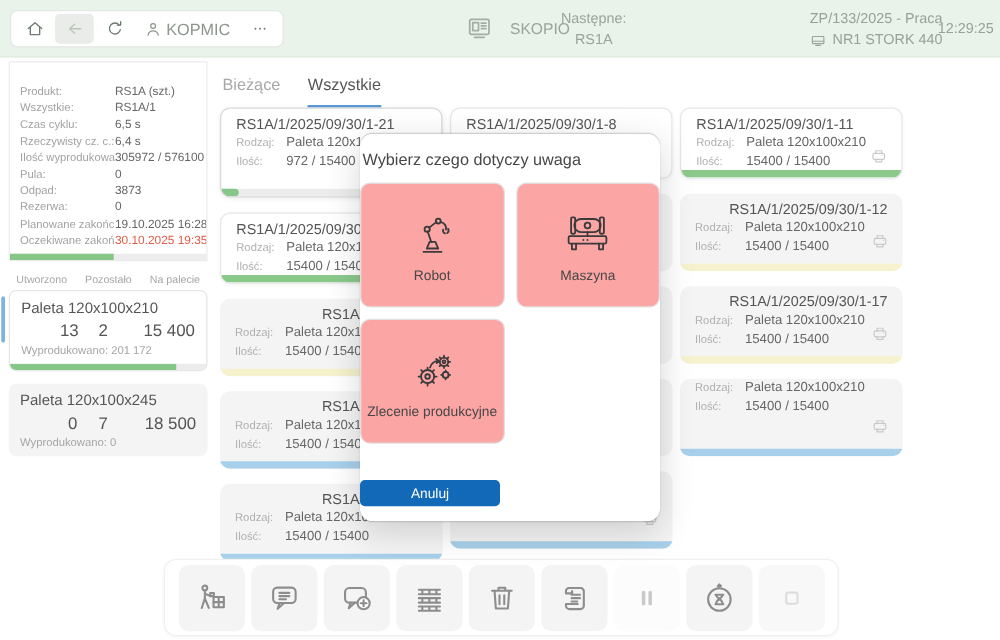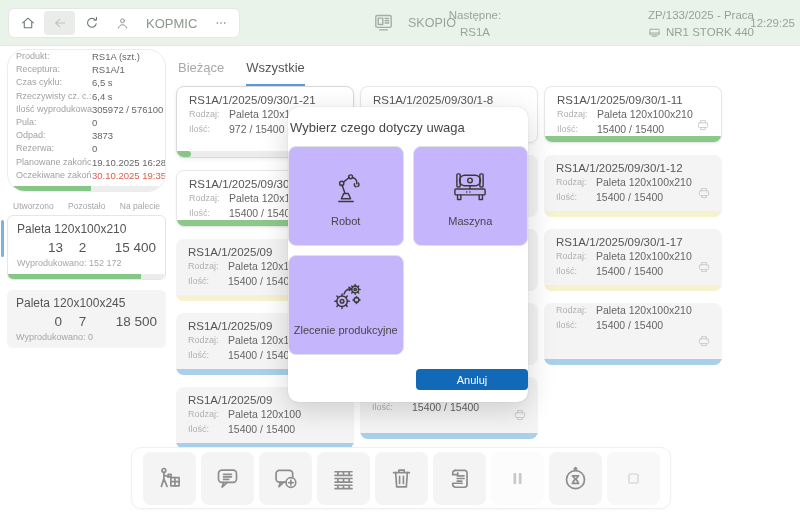--- a/index.html
+++ b/index.html
@@ -10,33 +10,33 @@
   svg path,svg rect,svg circle{fill:none;stroke:currentColor;stroke-width:1.6;stroke-linecap:round;stroke-linejoin:round}
   svg .f{fill:currentColor;stroke:none}
 
   
   .topbar{position:absolute;left:0;top:0;right:0;height:46px;background:#e9f3e9;border-bottom:1px solid #e0ece0}
   .nav-pill{position:absolute;left:8px;top:8px;height:30px;background:#fff;border:1px solid #e2e8e2;border-radius:6px;
             display:flex;align-items:center;padding:0 3px;gap:1px}
   .nav-btn{width:31px;height:24px;border-radius:4px;display:flex;align-items:center;justify-content:center;color:#6f7a6f;cursor:pointer}
   .nav-btn svg{width:16px;height:16px}
   .nav-btn.disabled{background:#e9ece9;color:#bcc4bc}
-  .nav-user{display:flex;align-items:center;gap:16px;padding:0 7px;color:#8d968d;font-size:13px;cursor:pointer}
+  .nav-user{display:flex;align-items:center;gap:3px;padding:0 7px;color:#8d968d;font-size:13px;cursor:pointer}
   .nav-user svg{width:15px;height:15px}
   .app-badge{position:absolute;left:373px;top:12px;display:flex;align-items:center;gap:14px;color:#9aa49a;font-size:12.5px}
   .app-badge svg{width:21px;height:21px;color:#a5aea5}
   .next-block{position:absolute;left:434px;top:7px;width:82px;text-align:center;font-size:11.5px;color:#9aa49a;line-height:1.45}
   .right-block{position:absolute;right:46px;top:7px;text-align:right;font-size:11.5px;color:#98a298;line-height:1.45}
   .machine-line{display:flex;align-items:center;gap:5px;justify-content:flex-end}
   .machine-line svg{width:13px;height:13px}
   .clock{position:absolute;right:5px;top:17px;font-size:11.5px;color:#98a298}
 
   
   .sidebar{position:absolute;left:0;top:46px;width:170px;padding:3px 4px 0 7px}
-  .info-panel{background:#fff;border:1px solid #ececec;border-radius:18px;padding:0 8px 0;overflow:hidden}
+  .info-panel{background:#fff;border:1px solid #ececec;border-radius:0;padding:17px 8px 0;overflow:hidden}
   .info-row{display:flex;font-size:9.5px;line-height:13.2px}
   .info-label{flex:none;width:76px;color:#a2a2a2;font-size:9px;white-space:nowrap;overflow:hidden}
   .info-value{color:#666;white-space:nowrap}
   .info-value.alert{color:#e25c48}
   .info-progress{height:5px;background:#ededed;margin:4px -8px 0}
   .info-progress i{display:block;height:100%;background:#86c686}
   .pallet-headers{display:flex;justify-content:space-between;font-size:8.5px;color:#a6a6a6;margin:9px 2px 4px;padding:0 4px}
   .pallet-card{position:relative;border-radius:6px;padding:6px 9px;margin-bottom:10px;font-size:11px}
   .pallet-card.active{background:#fff;border:1px solid #e6e6e6}
   .pallet-card.plain{background:#f4f4f4}
@@ -55,44 +55,44 @@
   .tabs{display:flex;gap:22px;margin:14px 0 0 8px;font-size:13px;color:#a8a8a8;height:26px}
   .tab{cursor:pointer;padding-bottom:5px}
   .tab.active{color:#555;border-bottom:2px solid #5b9bd5}
   .grid{display:flex;gap:6px;margin-left:6px}
   .col{width:178px;display:flex;flex-direction:column;gap:12px}
   .card{position:relative;border-radius:8px;overflow:hidden;flex:none;cursor:pointer}
   .card.selected{height:72px;background:#fff;border:1px solid #d9d9d9;box-shadow:0 1px 4px rgba(0,0,0,.07)}
   .card.white{height:57px;background:#fff;border:1px solid #e7e7e7;box-shadow:0 1px 3px rgba(0,0,0,.05)}
   .card.gray{height:62px;background:#f4f4f4}
   .card-title{padding:7px 12px 1px;font-size:11.5px;color:#555;white-space:nowrap}
-  .card-title.center{text-align:left}
+  .card-title.center{text-align:right}
   .card-row{display:flex;padding:0 12px;line-height:14.5px}
   .card-row .rl{flex:0 0 40px;font-size:9px;color:#b0b0b0}
   .card-row .rv{font-size:10.5px;color:#666;white-space:nowrap}
   .card .printer{position:absolute;right:10px;top:30px;width:16px;height:16px;color:#c9c9c9}
   .card .printer svg *{stroke-width:1.4}
   .bar{position:absolute;left:0;right:0;bottom:0;height:6px}
   .bar.green{background:#8bc98b}
   .bar.yellow{background:#f6f2cd}
   .bar.blue{background:#a8d0ea}
   .bar.track{background:#ececec}
   .bar.track i{display:block;height:100%;background:#86c686;border-radius:0 3px 3px 0}
 
   
   .modal{position:absolute;left:288px;top:107px;width:240px;background:#fff;border-radius:10px;
          box-shadow:0 8px 28px rgba(0,0,0,.16),0 0 1px rgba(0,0,0,.25);padding:13px 0 12px;z-index:20}
   .modal-title{font-size:13px;color:#474747;margin:0 2px 11px}
   .tile-grid{display:grid;grid-template-columns:1fr 1fr;gap:9px}
-  .tile{height:100px;border:1px solid #e1e1e1;border-radius:8px;background:#c4b5fd;cursor:pointer;
+  .tile{height:100px;border:1px solid #e1e1e1;border-radius:8px;background:#fca5a5;cursor:pointer;
         display:flex;flex-direction:column;align-items:center;justify-content:center;gap:7px;padding:2px}
   .tile svg{width:42px;height:42px;color:#3a3a3a}
   .tile svg *{stroke-width:2.2}
   .tile-label{font-size:11px;color:#474747;text-align:center;white-space:nowrap}
-  .modal-footer{display:flex;justify-content:flex-end;margin-top:14px}
+  .modal-footer{display:flex;margin-top:29px}
   .cancel-btn{width:112px;height:21px;background:#1169b8;color:#fff;font-size:11px;border:none;border-radius:4px;
               display:flex;align-items:center;justify-content:center;cursor:pointer;font-family:inherit}
 
   
   .toolbar{position:absolute;left:131px;bottom:3px;width:540px;height:62px;background:#fff;border:1px solid #f0f0f0;
            border-radius:10px;display:flex;align-items:center;justify-content:center;gap:5px;box-shadow:0 1px 3px rgba(0,0,0,.03)}
   .tool-btn{width:53px;height:53px;border-radius:8px;background:#f4f4f4;display:flex;align-items:center;justify-content:center;
             color:#8d8d8d;cursor:pointer}
   .tool-btn svg{width:27px;height:27px}
   .tool-btn svg *{stroke-width:1.5}
@@ -182,21 +182,21 @@
 </header>
 
 <aside class="sidebar">
   <div class="info-panel">
     <div>
         <div class="info-row">
           <span class="info-label">Produkt:</span>
           <span class="info-value">RS1A (szt.)</span>
         </div>
         <div class="info-row">
-          <span class="info-label">Receptura:</span>
+          <span class="info-label">Wszystkie:</span>
           <span class="info-value">RS1A/1</span>
         </div>
         <div class="info-row">
           <span class="info-label">Czas cyklu:</span>
           <span class="info-value">6,5 s</span>
         </div>
         <div class="info-row">
           <span class="info-label">Rzeczywisty cz. c.:</span>
           <span class="info-value">6,4 s</span>
         </div>
@@ -237,21 +237,21 @@
   </div>
   <div id="pallet-list">
       <article class="pallet-card active">
         <div class="pallet-accent"></div>
         <div class="pallet-title">Paleta 120x100x210</div>
         <div class="pallet-nums">
           <span>13</span>
           <span>2</span>
           <span>15 400</span>
         </div>
-        <div class="pallet-produced">Wyprodukowano: 152 172</div>
+        <div class="pallet-produced">Wyprodukowano: 201 172</div>
         <div class="pallet-progress">
           <i style="width: 85%;"></i>
         </div>
       </article>
       <article class="pallet-card plain">
         <div class="pallet-title">Paleta 120x100x245</div>
         <div class="pallet-nums">
           <span>0</span>
           <span>7</span>
           <span>18 500</span>

